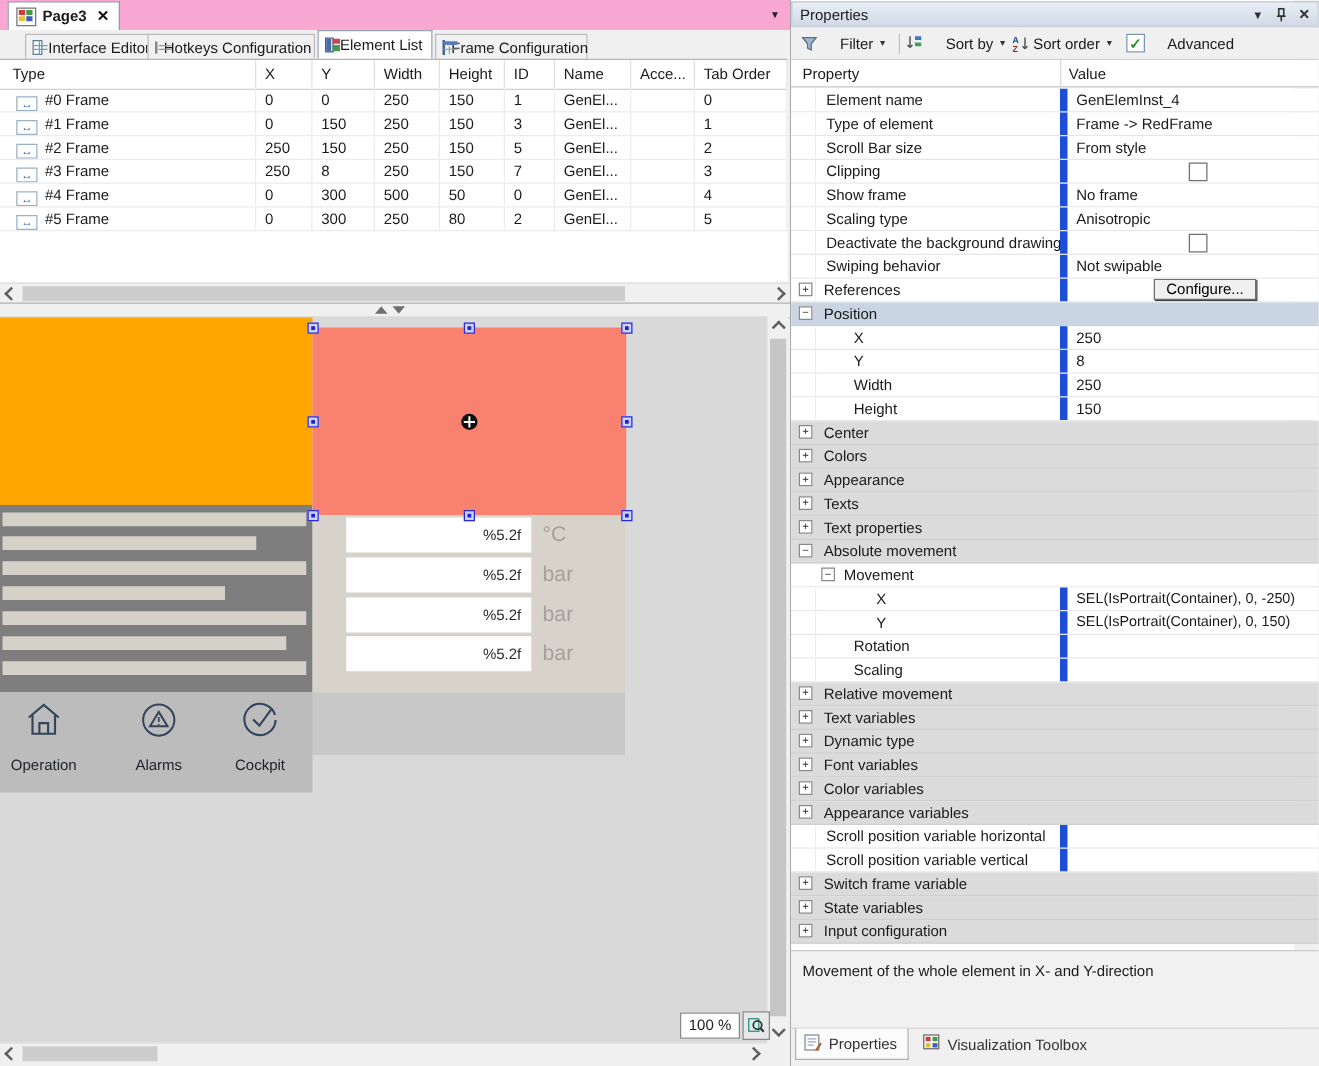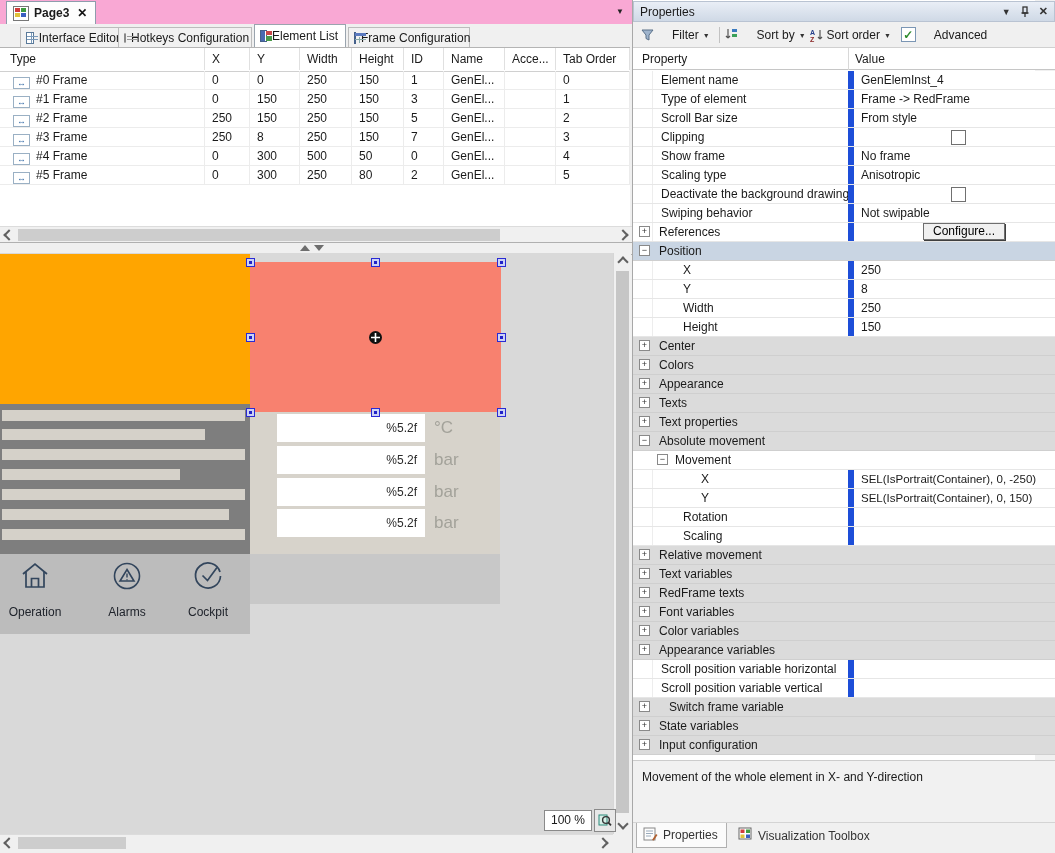--- a/index.html
+++ b/index.html
@@ -482,21 +482,21 @@
         </div>
         <div class="prow group">
           <div class="pcell-left"><span class="expbox" style="left: 6px;">+</span><span style="display: inline-block; padding-left: 26px;">Relative movement</span></div>
           <div class="pcell-right"></div>
         </div>
         <div class="prow group">
           <div class="pcell-left"><span class="expbox" style="left: 6px;">+</span><span style="display: inline-block; padding-left: 26px;">Text variables</span></div>
           <div class="pcell-right"></div>
         </div>
         <div class="prow group">
-          <div class="pcell-left"><span class="expbox" style="left: 6px;">+</span><span style="display: inline-block; padding-left: 26px;">RedFrame texts</span></div>
+          <div class="pcell-left"><span class="expbox" style="left: 6px;">+</span><span style="display: inline-block; padding-left: 26px;">Dynamic type</span></div>
           <div class="pcell-right"></div>
         </div>
         <div class="prow group">
           <div class="pcell-left"><span class="expbox" style="left: 6px;">+</span><span style="display: inline-block; padding-left: 26px;">Font variables</span></div>
           <div class="pcell-right"></div>
         </div>
         <div class="prow group">
           <div class="pcell-left"><span class="expbox" style="left: 6px;">+</span><span style="display: inline-block; padding-left: 26px;">Color variables</span></div>
           <div class="pcell-right"></div>
         </div>
@@ -510,21 +510,21 @@
             <span class="pval"></span>
           </div>
         </div>
         <div class="prow leaf">
           <div class="pcell-left"><span style="display: inline-block; padding-left: 28px;">Scroll position variable vertical</span></div>
           <div class="pcell-right">
             <span class="pval"></span>
           </div>
         </div>
         <div class="prow group">
-          <div class="pcell-left"><span class="expbox" style="left: 6px;">+</span><span style="display: inline-block; padding-left: 36px;">Switch frame variable</span></div>
+          <div class="pcell-left"><span class="expbox" style="left: 6px;">+</span><span style="display: inline-block; padding-left: 26px;">Switch frame variable</span></div>
           <div class="pcell-right"></div>
         </div>
         <div class="prow group">
           <div class="pcell-left"><span class="expbox" style="left: 6px;">+</span><span style="display: inline-block; padding-left: 26px;">State variables</span></div>
           <div class="pcell-right"></div>
         </div>
         <div class="prow group">
           <div class="pcell-left"><span class="expbox" style="left: 6px;">+</span><span style="display: inline-block; padding-left: 26px;">Input configuration</span></div>
           <div class="pcell-right"></div>
         </div>

